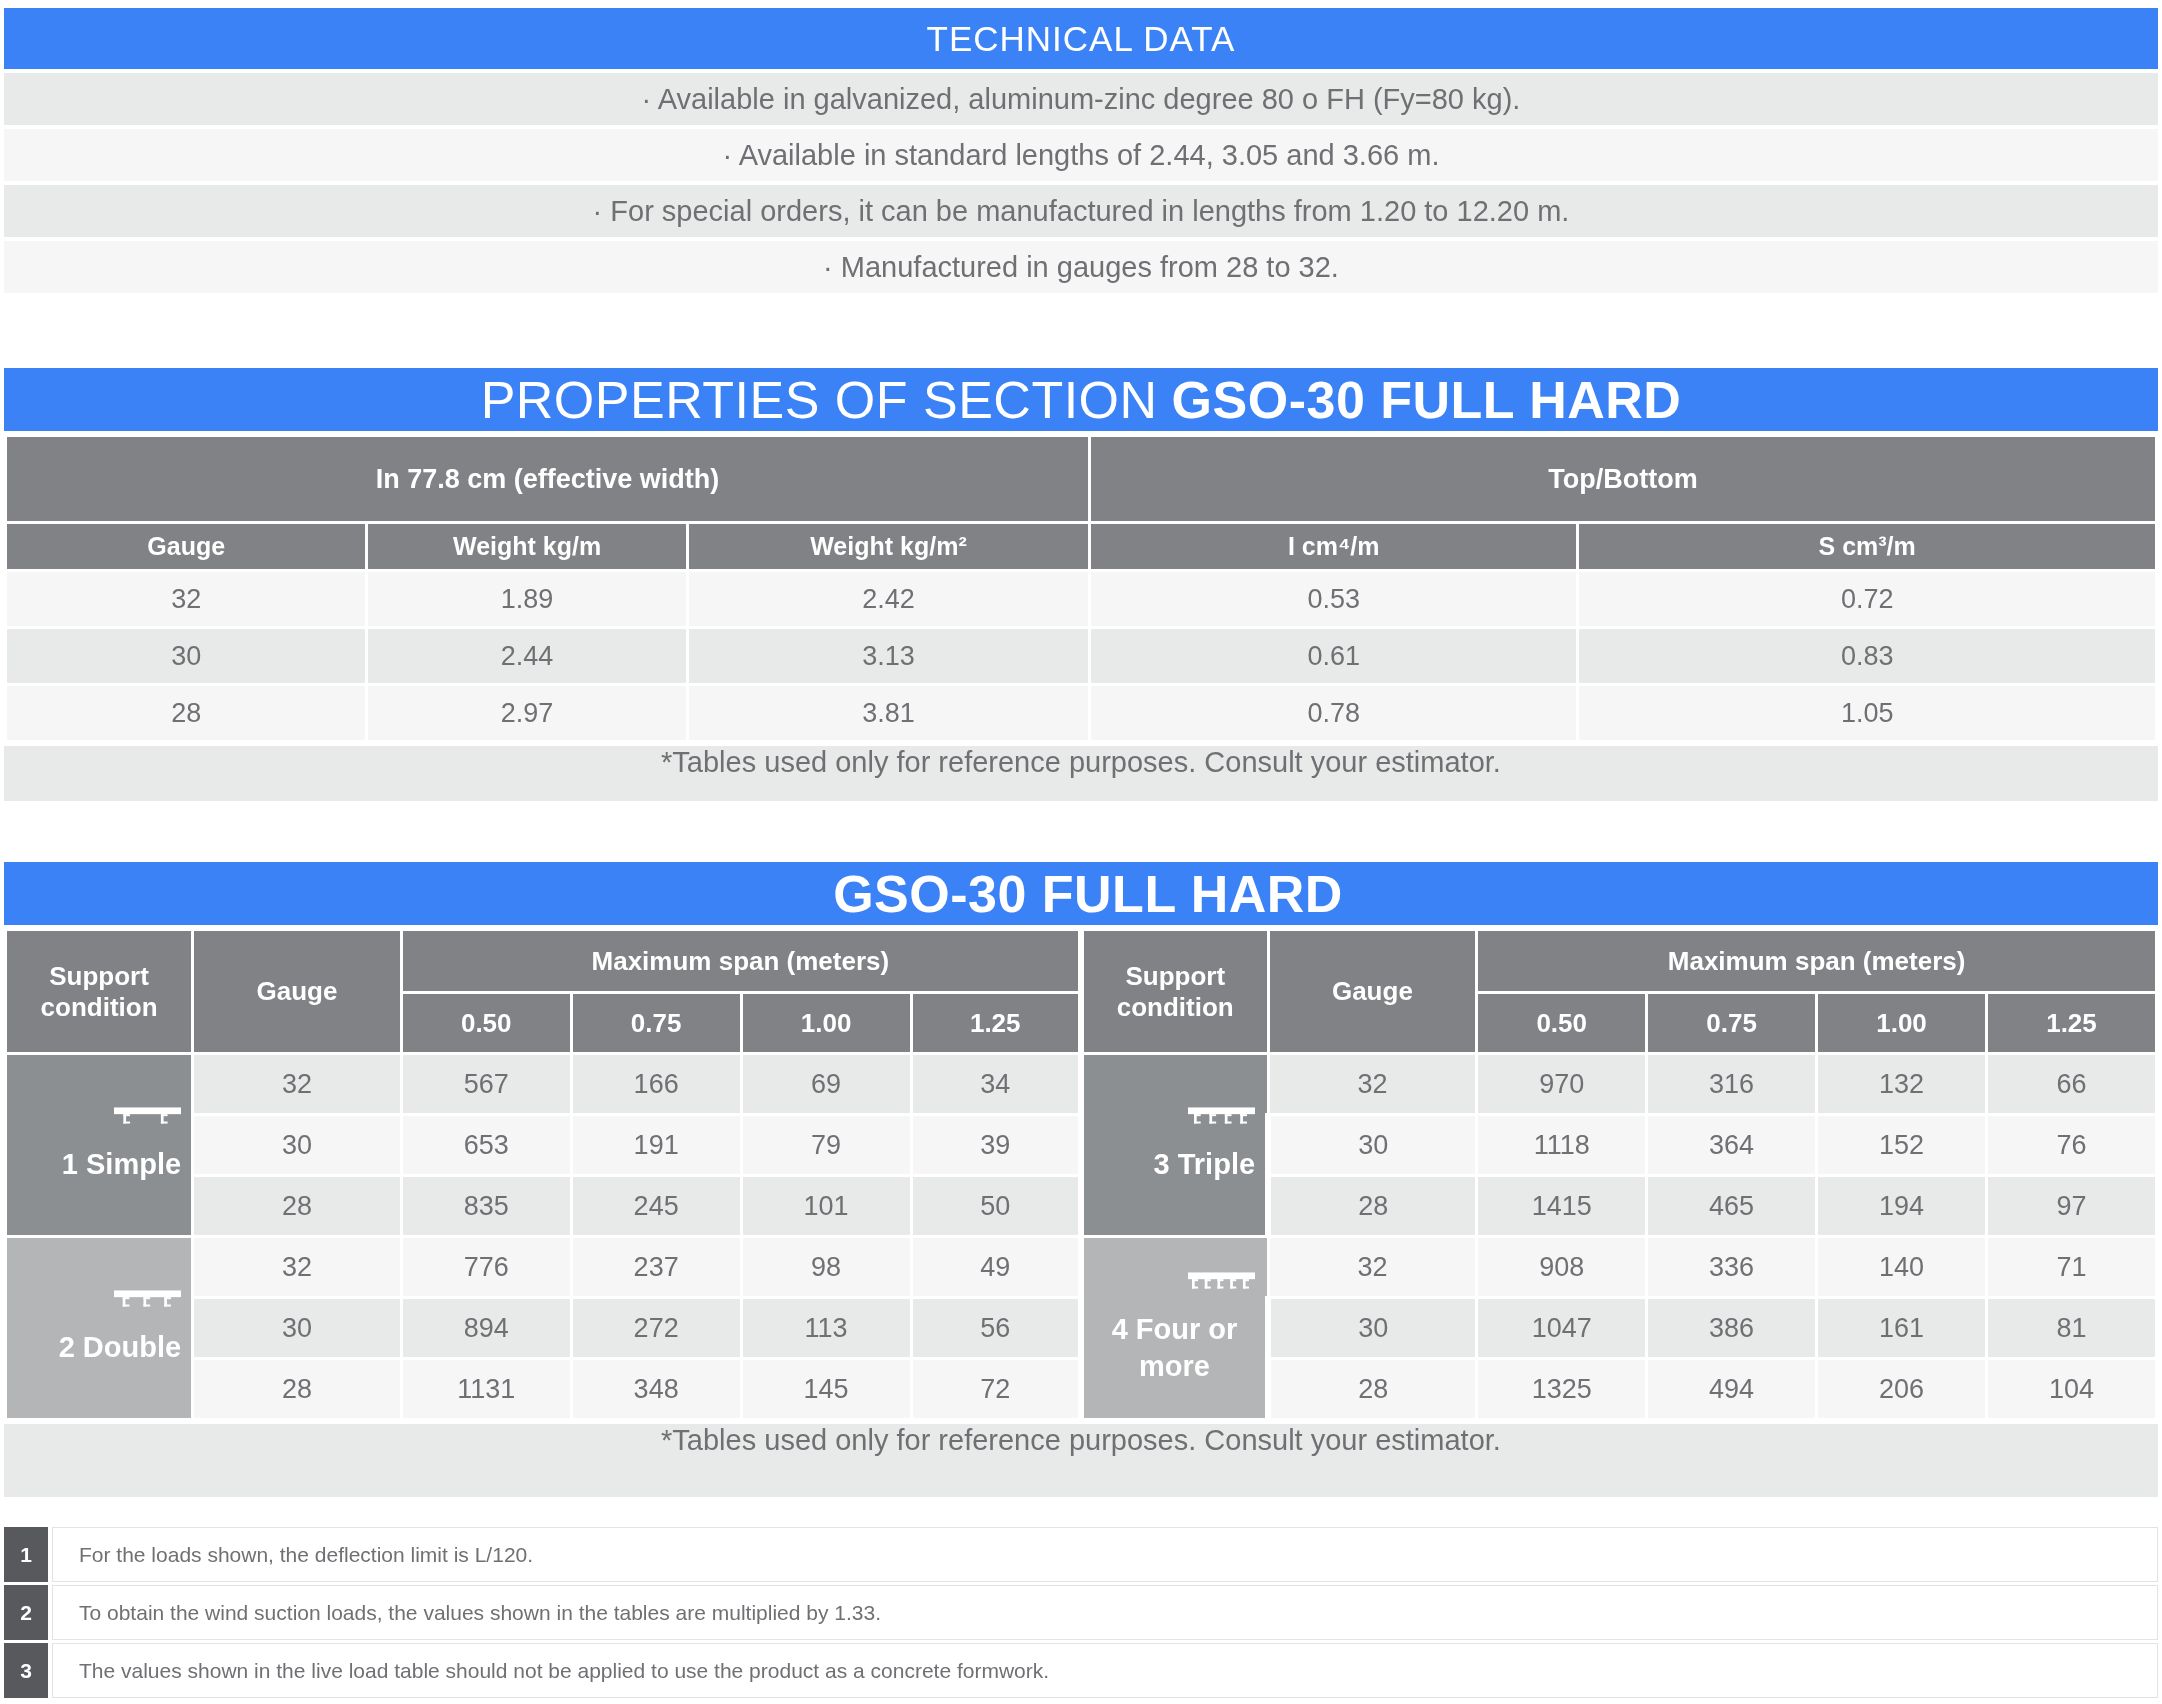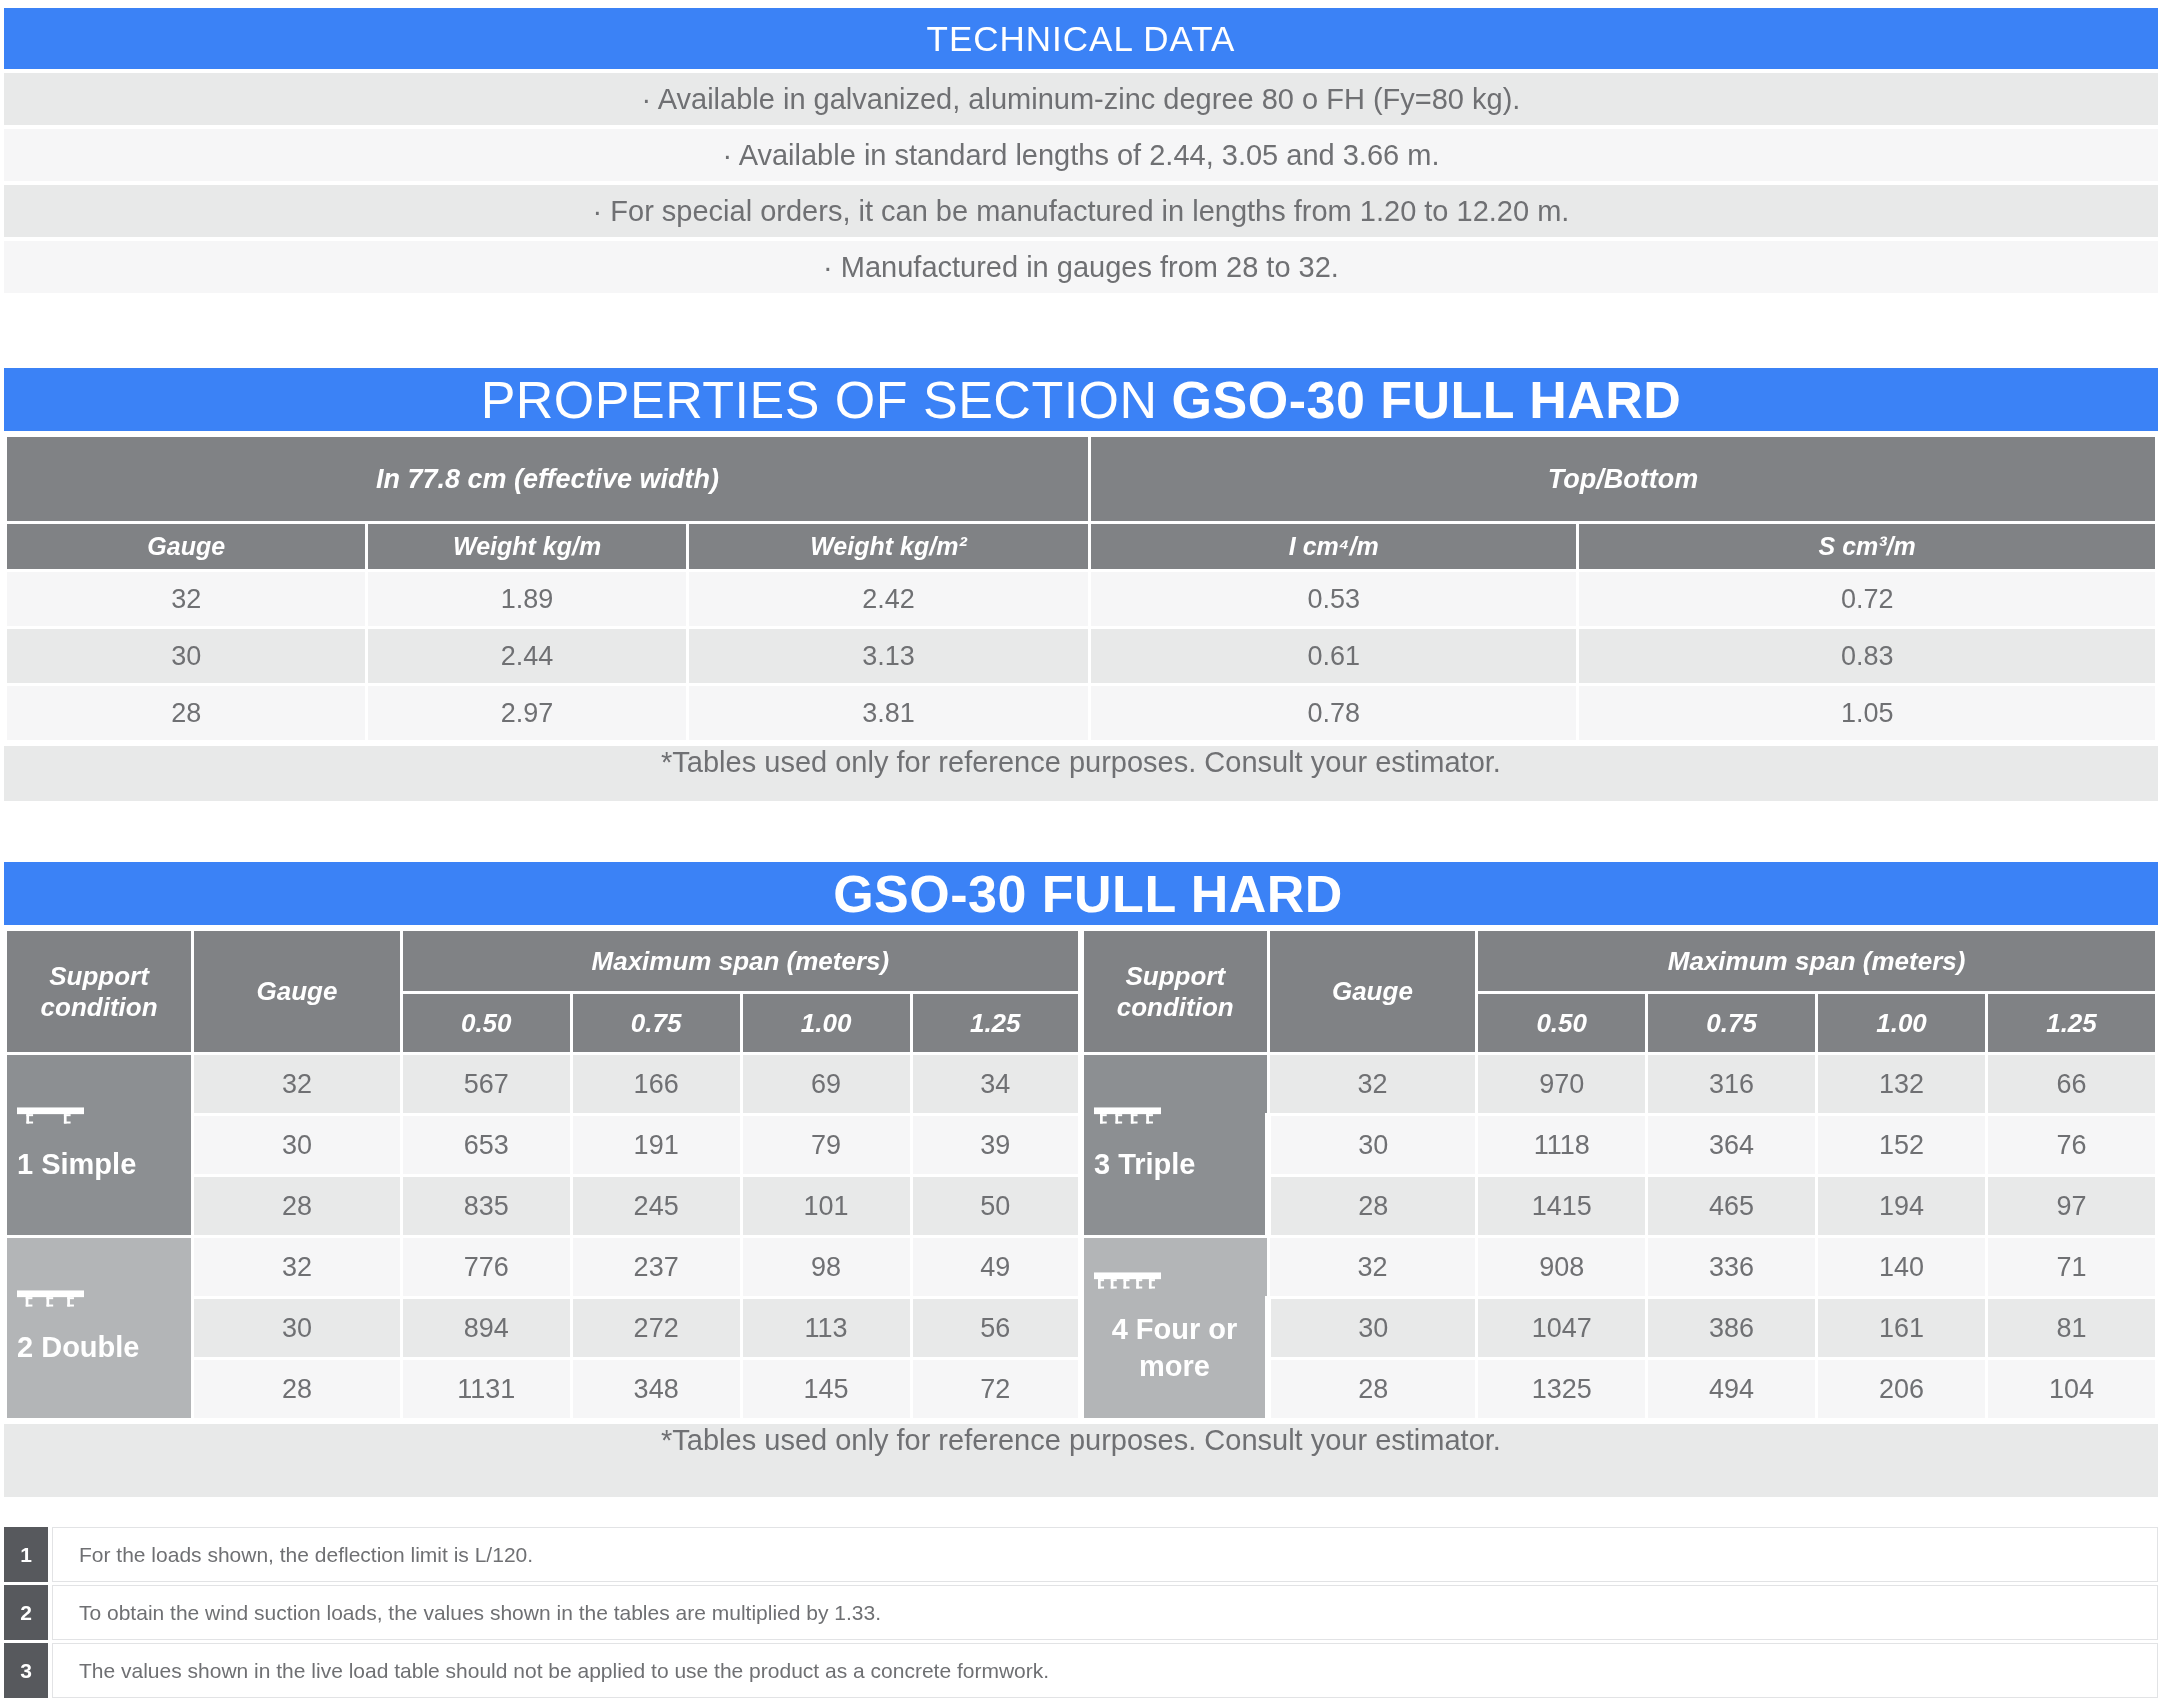--- a/index.html
+++ b/index.html
@@ -36,21 +36,21 @@
   }
   .shade-a { background: #e8e9e9; }
   .shade-b { background: #f6f6f7; }
 
   section.props { margin-top: 75px; }
   section.live  { margin-top: 61px; }
 
   
   table { width: 100%; table-layout: fixed; border-collapse: collapse; }
   th, td { border: 3px solid #ffffff; text-align: center; padding: 0; }
-  th { background: #808285; color: #ffffff; font-weight: 700; font-size: 26px; font-style: italic; }
+  th { background: #808285; color: #ffffff; font-weight: 700; font-size: 26px; }
   .group-row th { height: 87px; font-size: 27px; }
   .cols-row  th { height: 48px; font-size: 25px; }
   .props-table td { height: 57px; font-size: 27px; }
   .row-a { background: #e8e9e9; }
   .row-b { background: #f6f6f7; }
 
   .note {
     height: 55px;
     margin-top: 3px;
     background: #e8e9e9;
@@ -67,21 +67,21 @@
   .live-table th { padding: 0 8px; }
   td.support {
     color: #ffffff;
     font-weight: 700;
     font-size: 29px;
     line-height: 1.25;
     padding: 0 10px;
   }
   td.support.dark  { background: #8c8f92; }
   td.support.light { background: #b3b5b7; }
-  .sup-inner { display: flex; flex-direction: column; align-items: flex-start; gap: 18px; }
+  .sup-inner { display: flex; flex-direction: column; align-items: flex-end; gap: 18px; }
   .beam-icon { width: 67px; height: 21px; display: block; }
   .mid { border-left: 6px solid #ffffff; }
 
   
   .fns { margin-top: 30px; }
   .fn { display: flex; margin-top: 3px; height: 55px; }
   .fn-box {
     width: 44px;
     flex: none;
     background: #57595d;

